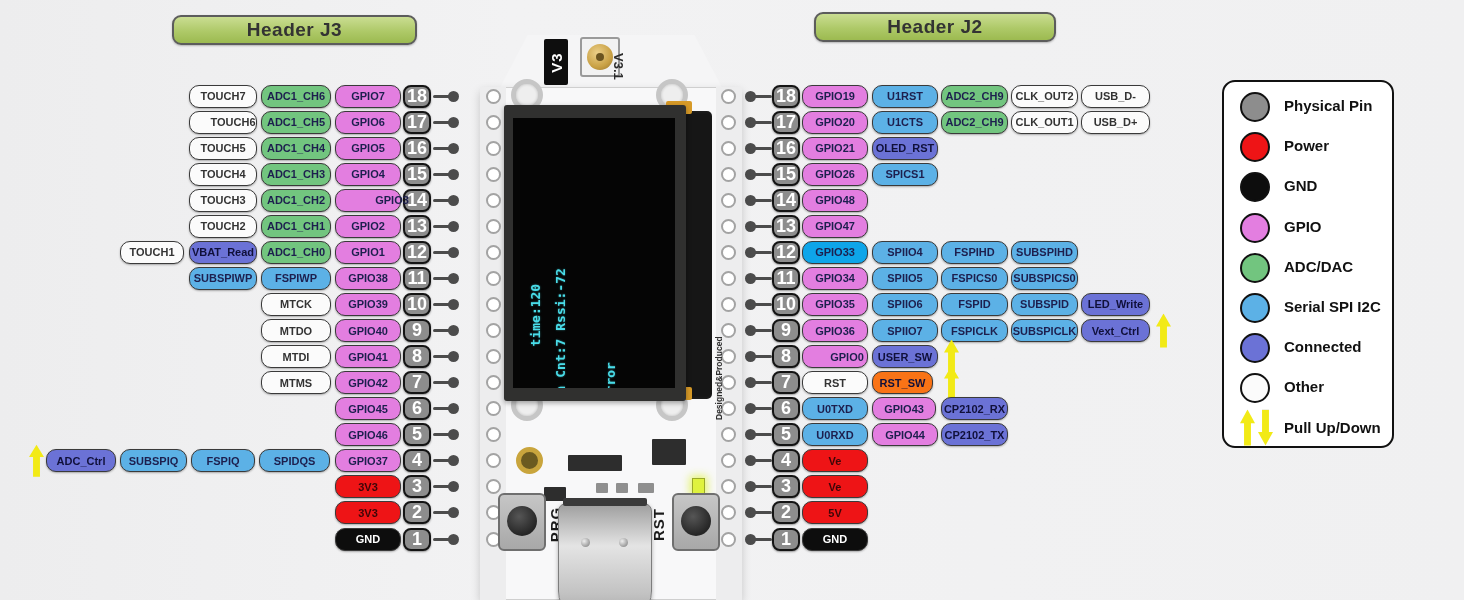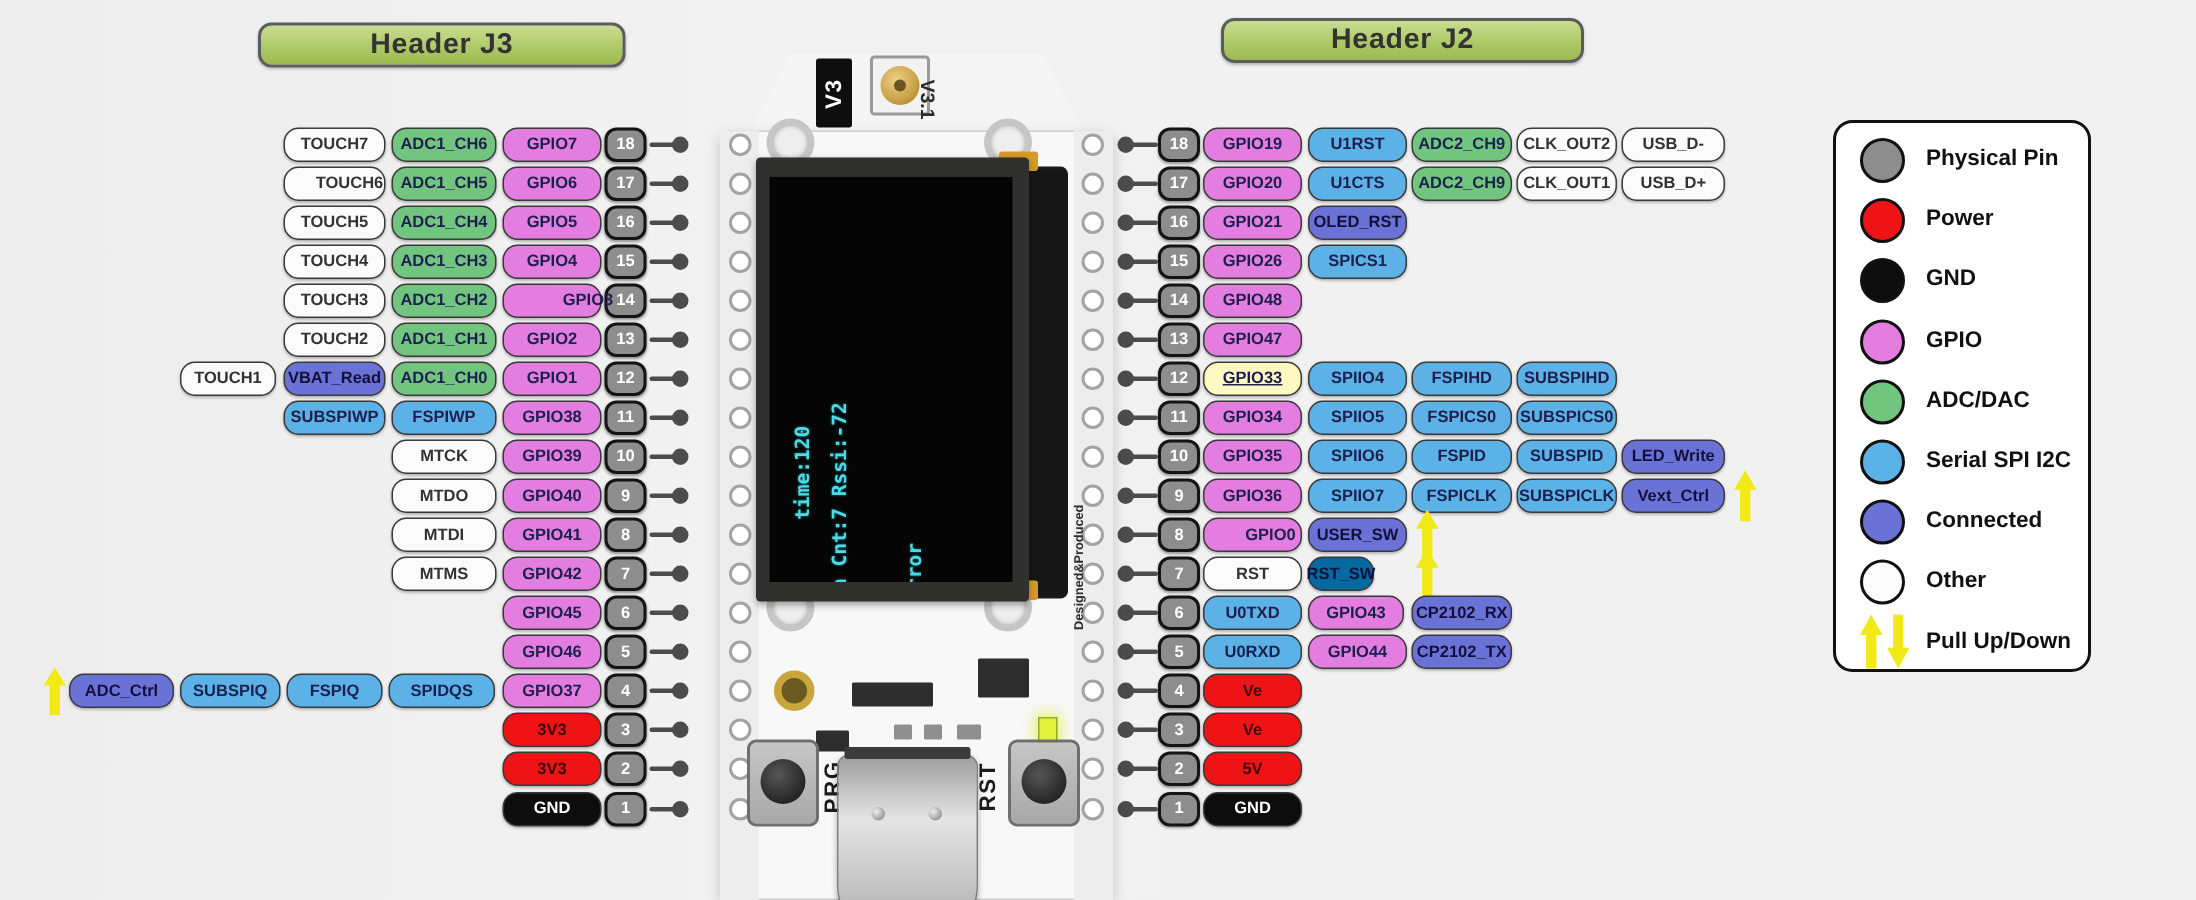--- a/index.html
+++ b/index.html
@@ -31,21 +31,21 @@
     box-shadow:0 1px 2px rgba(0,0,0,.3);
   }
   .chip.t-other{color:#333;}
   .chip.t-power{color:#3c0608;}
   .chip.t-gnd{color:#fff;}
   .chip.t-conn{color:#10103a;}
   .pinbox{
     position:absolute;width:28px;height:23px;box-sizing:border-box;
     border:2px solid #141414;border-radius:8px;
     display:flex;align-items:center;justify-content:center;
-    font-size:11px;font-weight:bold;color:#fff;
+    font-size:18px;font-weight:bold;color:#fff;
     box-shadow:0 1px 2px rgba(0,0,0,.4);
   }
   .leader{position:absolute;height:3px;background:#4c4c4c;border-radius:2px;}
   .ldot{position:absolute;width:11px;height:11px;border-radius:50%;background:#4c4c4c;}
   .uparrow{
     position:absolute;
     clip-path:polygon(50% 0%,100% 38%,73% 38%,73% 100%,27% 100%,27% 38%,0% 38%);
     filter:drop-shadow(0 0 1px rgba(90,90,0,.6));
   }
   .dnarrow{
@@ -263,21 +263,21 @@
       <div class="ldot" style="left: 745px; top: 194.74px;"></div>
       <div class="leader" style="left: 750px; top: 198.74px; width: 22px;"></div>
       <div class="chip t-gpio" style="left: 802px; top: 188.74px; width: 66px; background: rgb(227, 126, 224);">GPIO48</div>
       <div class="pinbox" style="left: 772px; top: 214.8px; background: rgb(141, 141, 141);">13</div>
       <div class="ldot" style="left: 745px; top: 220.8px;"></div>
       <div class="leader" style="left: 750px; top: 224.8px; width: 22px;"></div>
       <div class="chip t-gpio" style="left: 802px; top: 214.8px; width: 66px; background: rgb(227, 126, 224);">GPIO47</div>
       <div class="pinbox" style="left: 772px; top: 240.86px; background: rgb(141, 141, 141);">12</div>
       <div class="ldot" style="left: 745px; top: 246.86px;"></div>
       <div class="leader" style="left: 750px; top: 250.86px; width: 22px;"></div>
-      <div class="chip t-gpio" style="left: 802px; top: 240.86px; width: 66px; background: #fef9c3; text-decoration: underline;">GPIO33</div>
+      <div class="chip t-gpio" style="left: 802px; top: 240.86px; width: 66px; background: #0ea5e9;">GPIO33</div>
       <div class="chip t-serial" style="left: 872px; top: 240.86px; width: 66px; background: rgb(92, 177, 230);">SPIIO4</div>
       <div class="chip t-serial" style="left: 941px; top: 240.86px; width: 67px; background: rgb(92, 177, 230);">FSPIHD</div>
       <div class="chip t-serial" style="left: 1011px; top: 240.86px; width: 67px; background: rgb(92, 177, 230);">SUBSPIHD</div>
       <div class="pinbox" style="left: 772px; top: 266.92px; background: rgb(141, 141, 141);">11</div>
       <div class="ldot" style="left: 745px; top: 272.92px;"></div>
       <div class="leader" style="left: 750px; top: 276.92px; width: 22px;"></div>
       <div class="chip t-gpio" style="left: 802px; top: 266.92px; width: 66px; background: rgb(227, 126, 224);">GPIO34</div>
       <div class="chip t-serial" style="left: 872px; top: 266.92px; width: 66px; background: rgb(92, 177, 230);">SPIIO5</div>
       <div class="chip t-serial" style="left: 941px; top: 266.92px; width: 67px; background: rgb(92, 177, 230);">FSPICS0</div>
       <div class="chip t-serial" style="left: 1011px; top: 266.92px; width: 67px; background: rgb(92, 177, 230);">SUBSPICS0</div>
@@ -301,21 +301,21 @@
       <div class="pinbox" style="left: 772px; top: 345.1px; background: rgb(141, 141, 141);">8</div>
       <div class="ldot" style="left: 745px; top: 351.1px;"></div>
       <div class="leader" style="left: 750px; top: 355.1px; width: 22px;"></div>
       <div class="chip t-gpio" style="left: 802px; top: 345.1px; width: 66px; background: rgb(227, 126, 224); padding-left: 24px;">GPIO0</div>
       <div class="chip t-conn" style="left: 872px; top: 345.1px; width: 66px; background: rgb(107, 114, 214);">USER_SW</div>
       <div class="uparrow" style="left: 944px; top: 339.6px; width: 15px; height: 34px; background: rgb(242, 234, 22);"></div>
       <div class="pinbox" style="left: 772px; top: 371.16px; background: rgb(141, 141, 141);">7</div>
       <div class="ldot" style="left: 745px; top: 377.16px;"></div>
       <div class="leader" style="left: 750px; top: 381.16px; width: 22px;"></div>
       <div class="chip t-other" style="left: 802px; top: 371.16px; width: 66px; background: rgb(251, 251, 251);">RST</div>
-      <div class="chip t-conn" style="left: 872px; top: 371.16px; width: 44px; background: #0369a1;">RST_SW</div>
+      <div class="chip t-conn" style="left: 872px; top: 371.16px; width: 61px; background: #f97316;">RST_SW</div>
       <div class="uparrow" style="left: 944px; top: 365.66px; width: 15px; height: 34px; background: rgb(242, 234, 22);"></div>
       <div class="pinbox" style="left: 772px; top: 397.22px; background: rgb(141, 141, 141);">6</div>
       <div class="ldot" style="left: 745px; top: 403.22px;"></div>
       <div class="leader" style="left: 750px; top: 407.22px; width: 22px;"></div>
       <div class="chip t-serial" style="left: 802px; top: 397.22px; width: 66px; background: rgb(92, 177, 230);">U0TXD</div>
       <div class="chip t-gpio" style="left: 872px; top: 397.22px; width: 64px; background: rgb(227, 126, 224);">GPIO43</div>
       <div class="chip t-conn" style="left: 941px; top: 397.22px; width: 67px; background: rgb(107, 114, 214);">CP2102_RX</div>
       <div class="pinbox" style="left: 772px; top: 423.28px; background: rgb(141, 141, 141);">5</div>
       <div class="ldot" style="left: 745px; top: 429.28px;"></div>
       <div class="leader" style="left: 750px; top: 433.28px; width: 22px;"></div>

